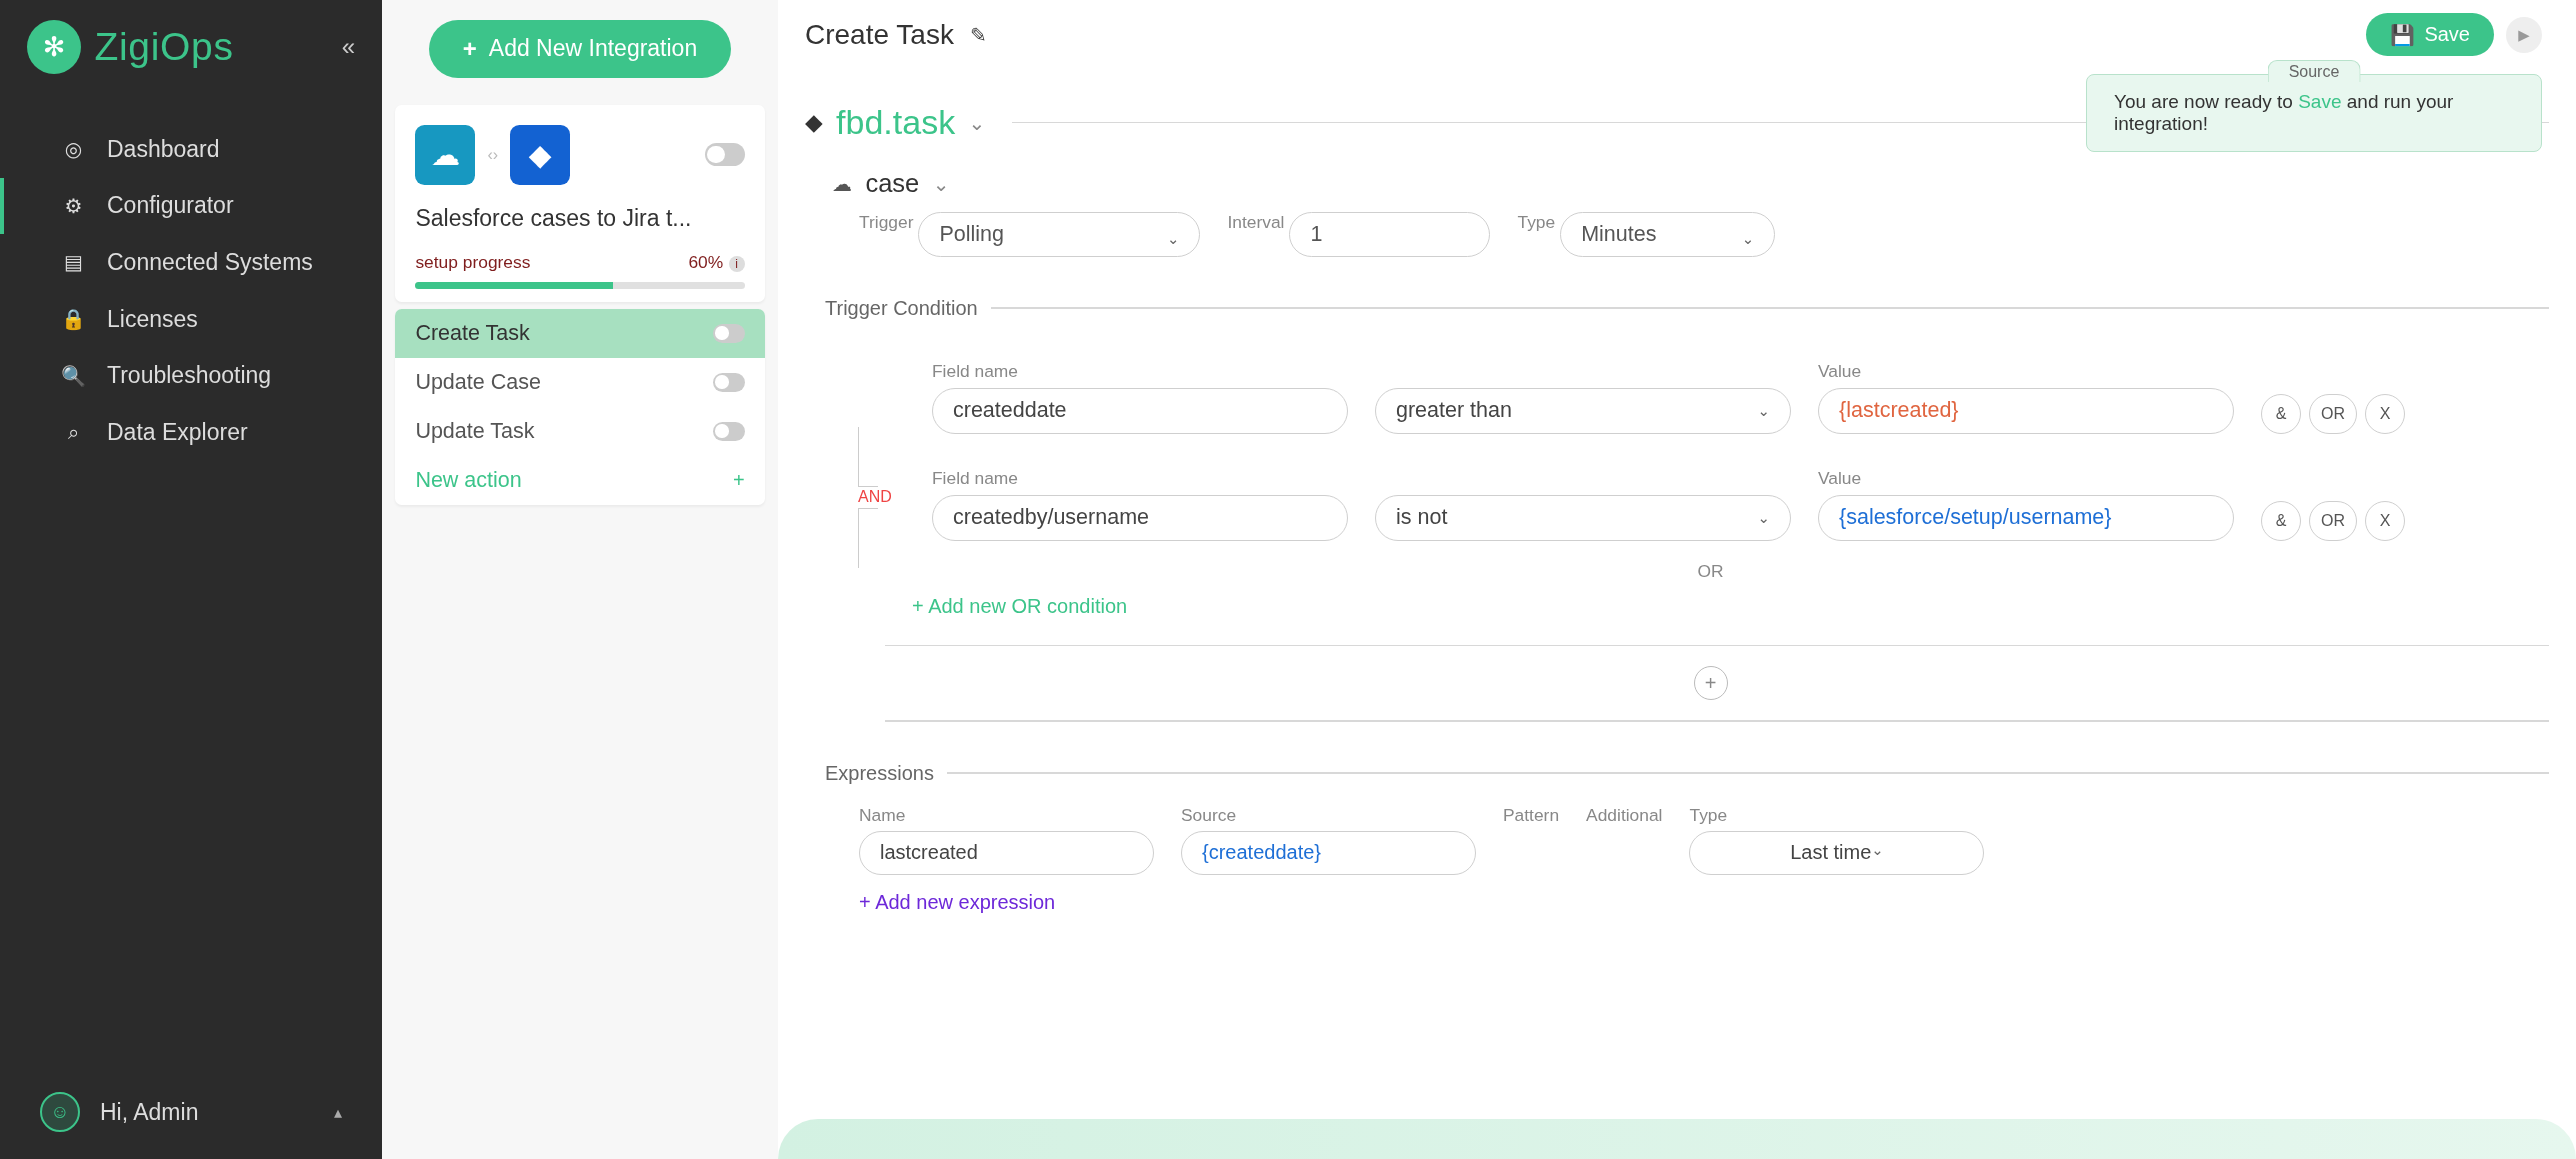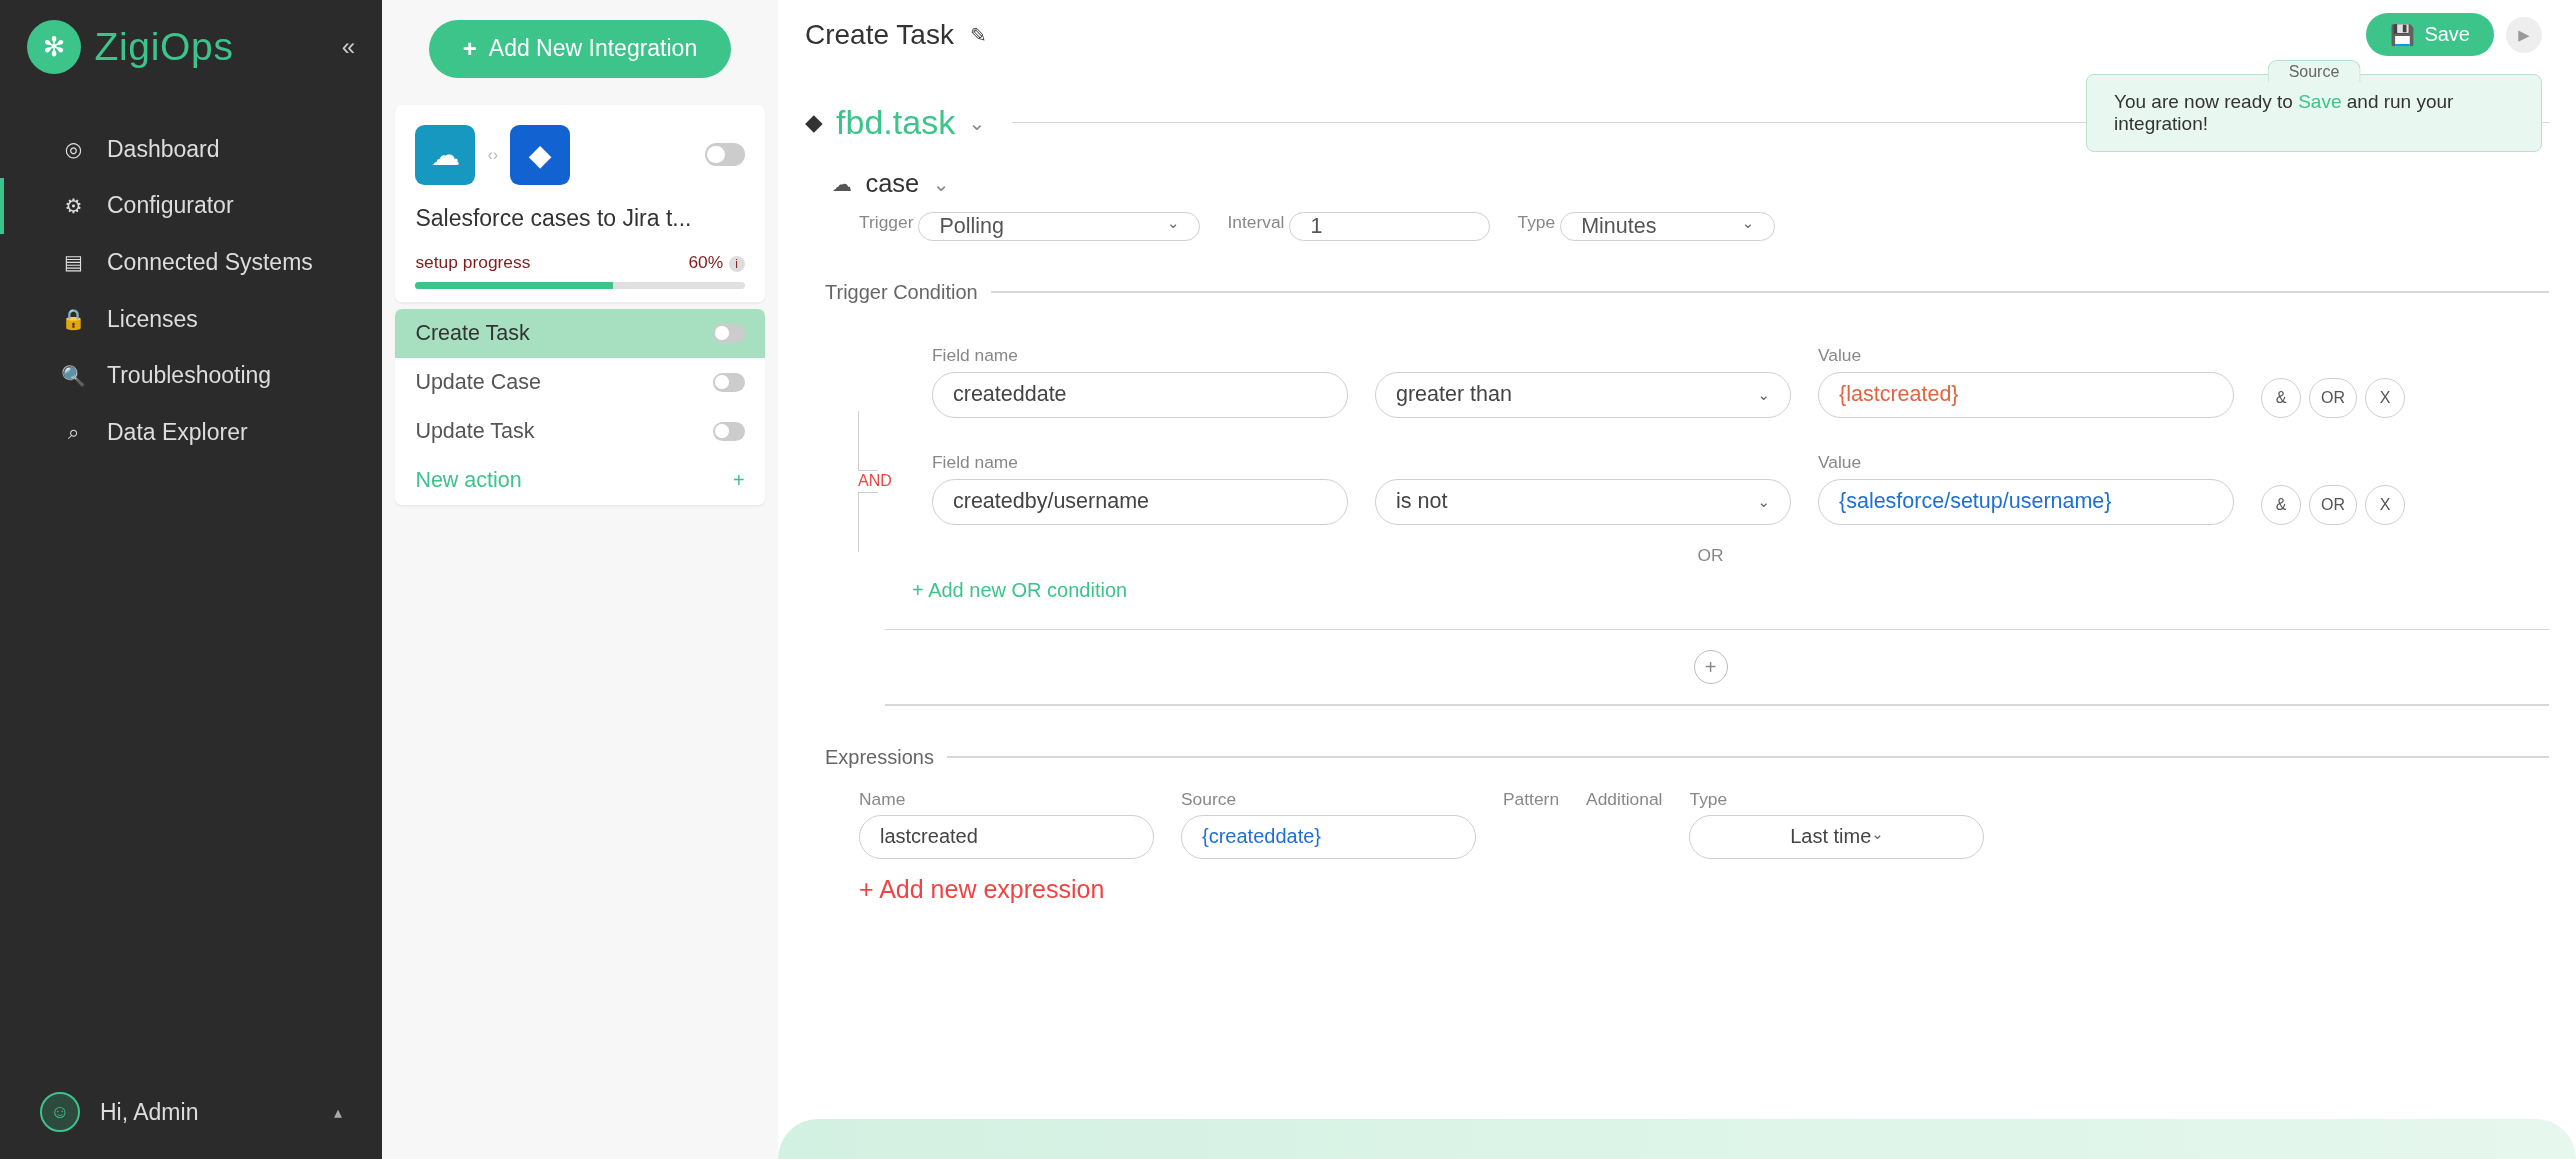--- a/index.html
+++ b/index.html
@@ -64,21 +64,21 @@
 .crumb-caret { font-size: 20px; color: #888; }
 .hr-line { flex: 1; height: 1.3px; background: #d8d8d8; margin-left: 13.4px; margin-right: 27px; }
 
 .sub-head { display: flex; align-items: center; gap: 13.4px; margin: 27px 0 13.4px 27px; }
 .case-icon { color: #555; font-size: 20px; }
 .case-text { font-size: 25.5px; color: #333; }
 
 .form-row { display: flex; gap: 27px; margin-left: 54px; margin-top: 6.7px; }
 .form-col { display: flex; flex-direction: row; gap: 5px; }
 .label { font-size: 17.4px; color: #888; }
-.select, .input { border: 1.3px solid #cfcfcf; border-radius: 27px; padding: 1px 20px; font-size: 21.5px; color: #555; background: #fff; display: flex; align-items: flex-start; justify-content: space-between; }
+.select, .input { border: 1.3px solid #cfcfcf; border-radius: 27px; padding: 9px 20px; font-size: 21.5px; color: #555; background: #fff; display: flex; align-items: flex-end; justify-content: space-between; }
 .select { min-width: 282px; }
 .select.small { min-width: 215px; }
 .input { min-width: 201px; }
 .caret { font-size: 14.8px; color: #666; }
 
 .fieldset-label { font-size: 20px; color: #666; margin: 40px 0 0 20px; display: flex; align-items: center; gap: 13.4px; }
 .fieldset-label .line { flex: 1; height: 1.3px; background: #d8d8d8; margin-right: 27px; }
 
 .cond-block { margin: 27px 0 0 40px; }
 .cond-row { display: flex; align-items: flex-end; gap: 27px; margin-bottom: 20px; }
@@ -99,21 +99,21 @@
 .add-or { color: #3cc48a; font-size: 20px; margin-left: 67px; cursor: pointer; }
 .big-plus { text-align: center; margin: 20px 0; }
 .big-plus .circ { width: 34px; height: 34px; border: 1.3px solid #bbb; border-radius: 50%; display: inline-flex; align-items: center; justify-content: center; font-size: 20px; color: #888; }
 .divider-line { height: 1.3px; background: #d8d8d8; margin: 0 27px 0 40px; }
 
 .expr-row { display: flex; gap: 27px; margin: 20px 0 0 54px; }
 .expr-col { display: flex; flex-direction: column; gap: 5.4px; }
 .expr-input { border: 1.3px solid #cfcfcf; border-radius: 27px; padding: 9.4px 20px; font-size: 20px; min-width: 295px; color: #444; }
 .expr-input.blue { color: #1e6fd6; }
 .expr-sel { border: 1.3px solid #cfcfcf; border-radius: 27px; padding: 9.4px 20px; font-size: 20px; min-width: 295px; display: flex; justify-content: center; color: #444; }
-.add-expr { color: #ef4444; font-size: 25px; margin: 16px 0 0 54px; cursor: pointer; }
+.add-expr { color: #6d28d9; font-size: 20px; margin: 16px 0 0 54px; cursor: pointer; }
 .bottom-wave { position: absolute; bottom: 0; left: 0; right: 0; height: 40px; background: linear-gradient(90deg, #d3f1e2, #e6f7ee); border-radius: 40px 40px 0 0; }
 </style>
 </head>
 <body>
 
 <div class="app">
 
   <div class="sidebar">
     <div class="logo-row">
       <div class="logo-icon">✻</div>

